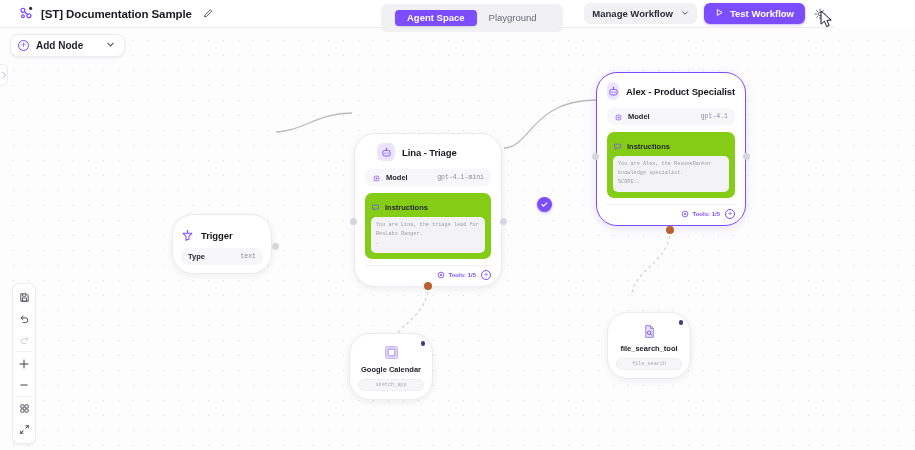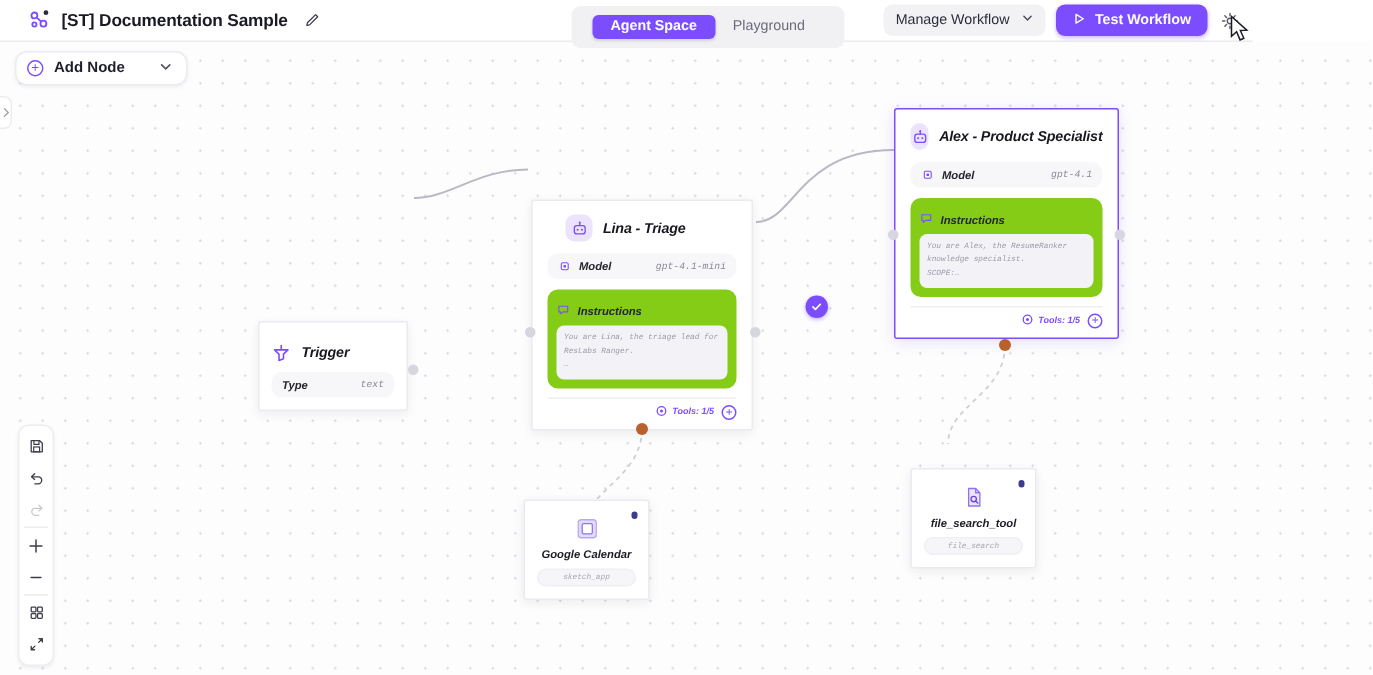--- a/index.html
+++ b/index.html
@@ -39,21 +39,21 @@
   }
   .seg.active { background: #7c4dff; color: #ffffff; font-weight: bold; box-shadow: 0 1px 2px rgba(0,0,0,.12); }
 
   .tb-right {
     position: absolute; right: 8px; top: 3px;
     display: flex; align-items: center; gap: 7px;
   }
   .btn-manage {
     display: flex; align-items: center; gap: 8px;
     background: #f2f2f5; border-radius: 6px; height: 21px; padding: 0 8px;
-    font-size: 9.5px; color: #2c2c3a; cursor: pointer; white-space: nowrap;
+    font-size: 9.5px; color: #2c2c3a; cursor: pointer; white-space: nowrap; font-weight: bold;
   }
   .btn-test {
     display: flex; align-items: center; gap: 6px;
     background: #7c4dff; border-radius: 6px; height: 21px; padding: 0 11px;
     font-size: 9.5px; color: #fff; font-weight: bold; cursor: pointer;
     box-shadow: 0 1px 3px rgba(124,77,255,.4); position: relative; white-space: nowrap;
   }
   .gear-btn { width: 15px; height: 15px; display:flex; align-items:center; justify-content:center; cursor: pointer; }
 
   
@@ -95,23 +95,22 @@
     width: 22px; height: 21px; display: flex; align-items: center; justify-content: center;
     color: #3d3d4a; cursor: pointer;
   }
   .tool-ico.dim { color: #c9c9d2; }
   .tool-sep { width: 16px; height: 1px; background: #eeedf2; margin: 1px 0; }
 
   
   .node { position: absolute; z-index: 10; }
 
   .card {
-    background: #ffffff; border: 1px solid #ebeaf1; border-radius: 2px;
+    background: #ffffff; border: 1px solid #ebeaf1; border-radius: 21px;
     box-shadow: 0 2px 7px rgba(24,24,48,.07);
-    font-style: italic;
   }
   .card.sel { border: 1.4px solid #7c4dff; box-shadow: 0 2px 10px rgba(124,77,255,.17); }
 
   .node-head { display: flex; align-items: center; gap: 7px; }
   .agent-ico {
     width: 18px; height: 18px; border-radius: 6px; background: #ece4ff;
     display: flex; align-items: center; justify-content: center;
   }
   .node-title { font-size: 9.5px; font-weight: bold; color: #17171f; letter-spacing: -.1px; white-space: nowrap; }
 

